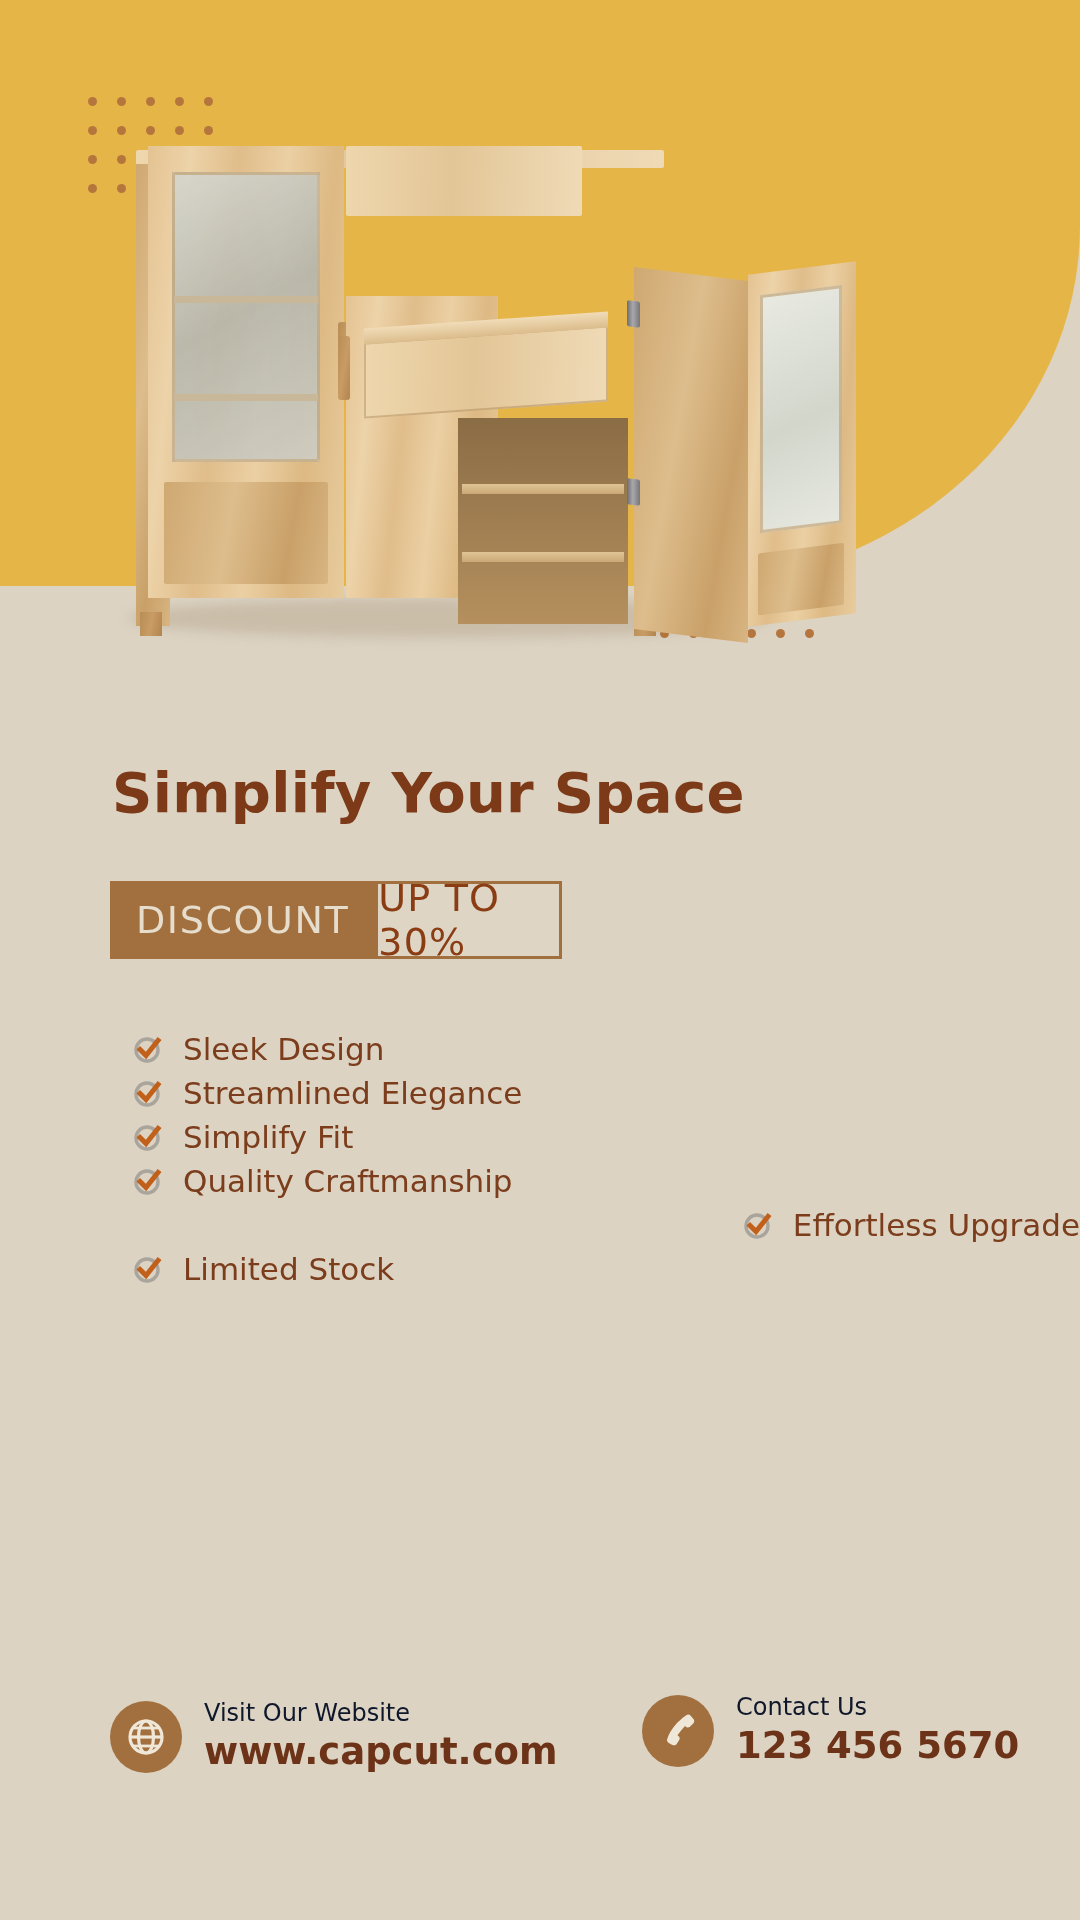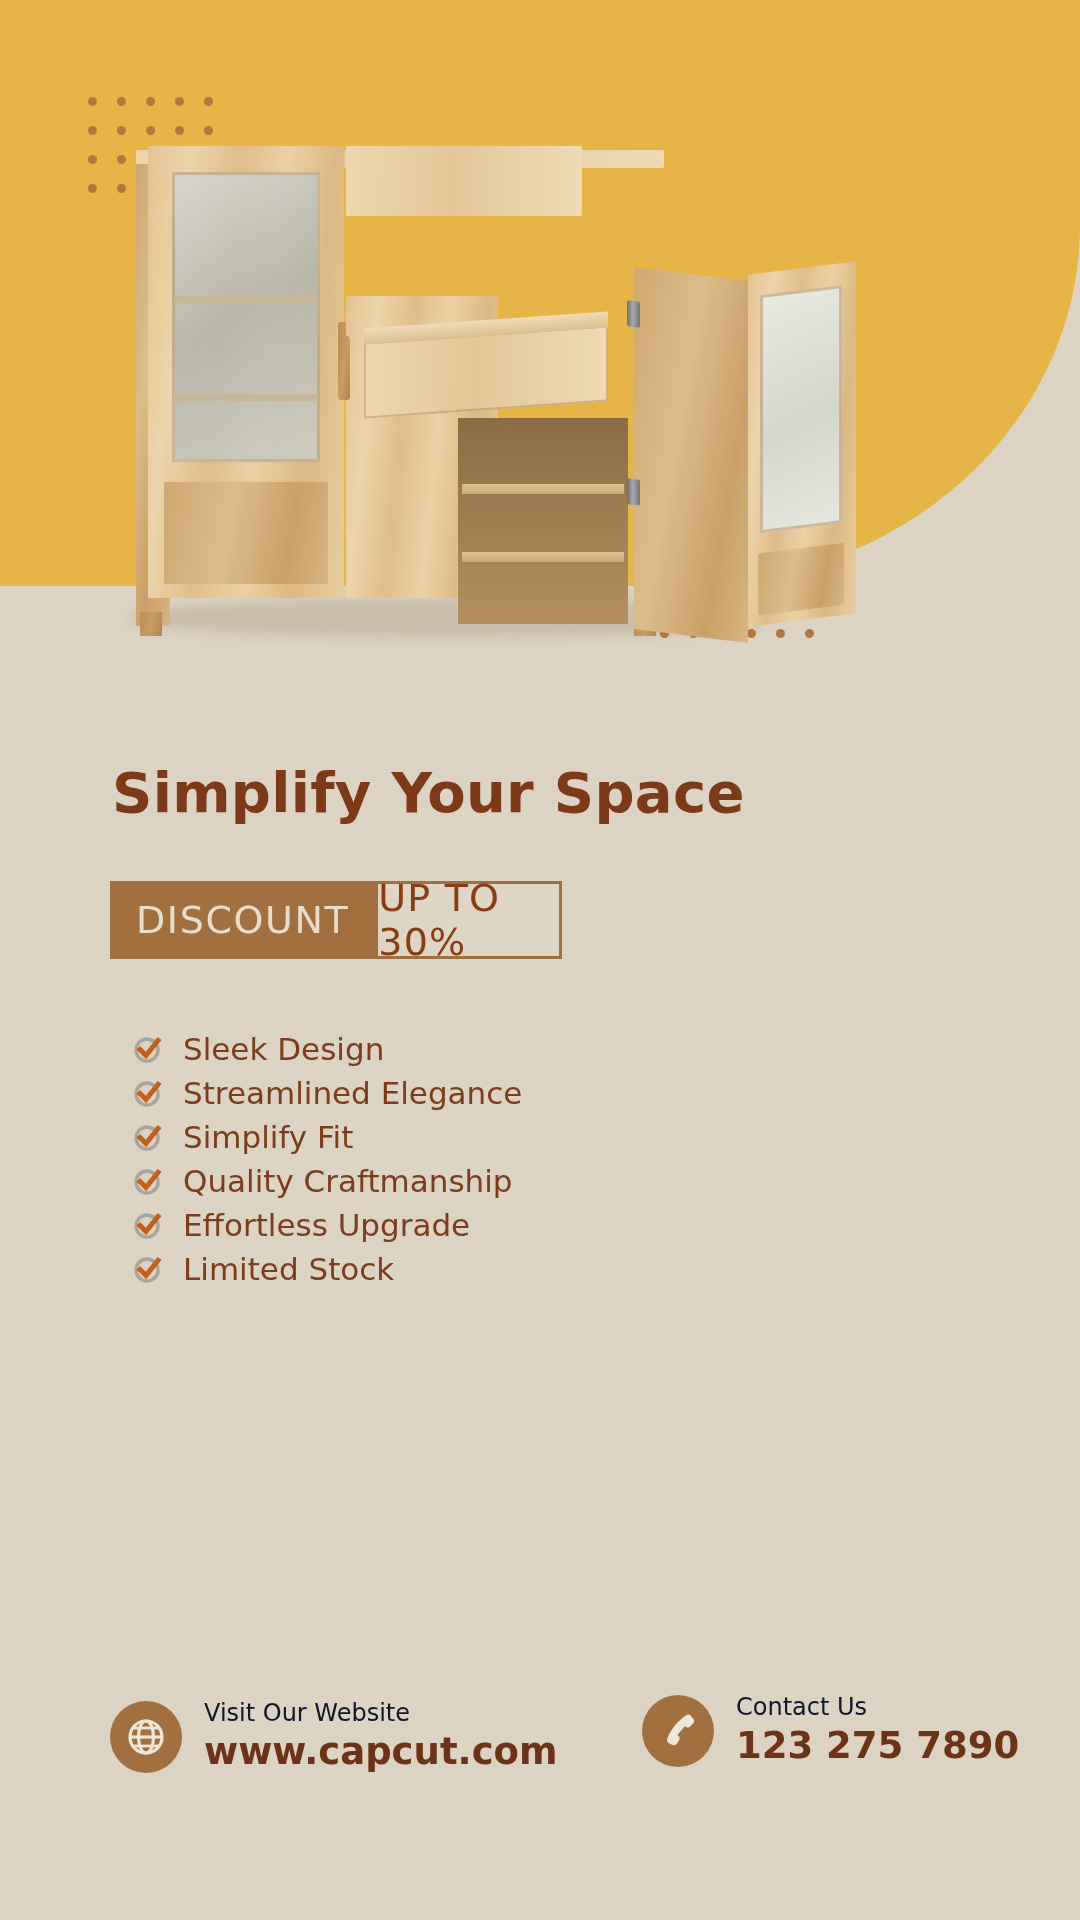--- a/index.html
+++ b/index.html
@@ -263,21 +263,21 @@
             </svg></span>
           <span class="feature-label">Simplify Fit</span>
         </li>
         <li class="feature" style="list-style: none;">
           <span class="check-icon"><svg width="31" height="31" viewBox="0 0 31 31">
               <circle cx="14" cy="16" r="11" fill="none" stroke="#a9a49c" stroke-width="3.4"></circle>
               <path d="M7 15.5 L13 21.5 L25 6.5" fill="none" stroke="#c1601b" stroke-width="5" stroke-linecap="square" stroke-linejoin="miter"></path>
             </svg></span>
           <span class="feature-label">Quality Craftmanship</span>
         </li>
-        <li class="feature" style="list-style: none;">
+        <li class="feature" style="list-style: none; justify-content: flex-end;">
           <span class="check-icon"><svg width="31" height="31" viewBox="0 0 31 31">
               <circle cx="14" cy="16" r="11" fill="none" stroke="#a9a49c" stroke-width="3.4"></circle>
               <path d="M7 15.5 L13 21.5 L25 6.5" fill="none" stroke="#c1601b" stroke-width="5" stroke-linecap="square" stroke-linejoin="miter"></path>
             </svg></span>
           <span class="feature-label">Effortless Upgrade</span>
         </li>
         <li class="feature" style="list-style: none;">
           <span class="check-icon"><svg width="31" height="31" viewBox="0 0 31 31">
               <circle cx="14" cy="16" r="11" fill="none" stroke="#a9a49c" stroke-width="3.4"></circle>
               <path d="M7 15.5 L13 21.5 L25 6.5" fill="none" stroke="#c1601b" stroke-width="5" stroke-linecap="square" stroke-linejoin="miter"></path>
@@ -307,18 +307,18 @@
     </div>
 
     <div class="contact" style="left:642px; top:8px;">
       <div class="contact-icon">
         <svg width="42" height="42" viewBox="0 0 42 42" aria-hidden="true">
           <path d="M30.5 6.5c1.6-1.2 3.6-.9 4.7.7l2.4 3.5c1 1.5.7 3.4-.7 4.5l-3.6 2.8c-1.1.9-2.7.8-3.7-.2l-1.1-1.1c-2.9 2.6-5.9 5.6-8.5 8.5l1.1 1.1c1 1 1.1 2.6.2 3.7l-2.8 3.6c-1.1 1.4-3 1.7-4.5.7l-3.5-2.4c-1.6-1.1-1.9-3.1-.7-4.7C13.5 19.2 21.2 11.5 30.5 6.5z" fill="#efe7d8" transform="rotate(-6 21 21)"></path>
         </svg>
       </div>
       <div class="contact-text">
         <div class="contact-label">Contact Us</div>
-        <div class="contact-value">123 275 7890</div>
+        <div class="contact-value">123 456 5670</div>
       </div>
     </div>
 
   </div>
 </div>
 
 </body></html>

